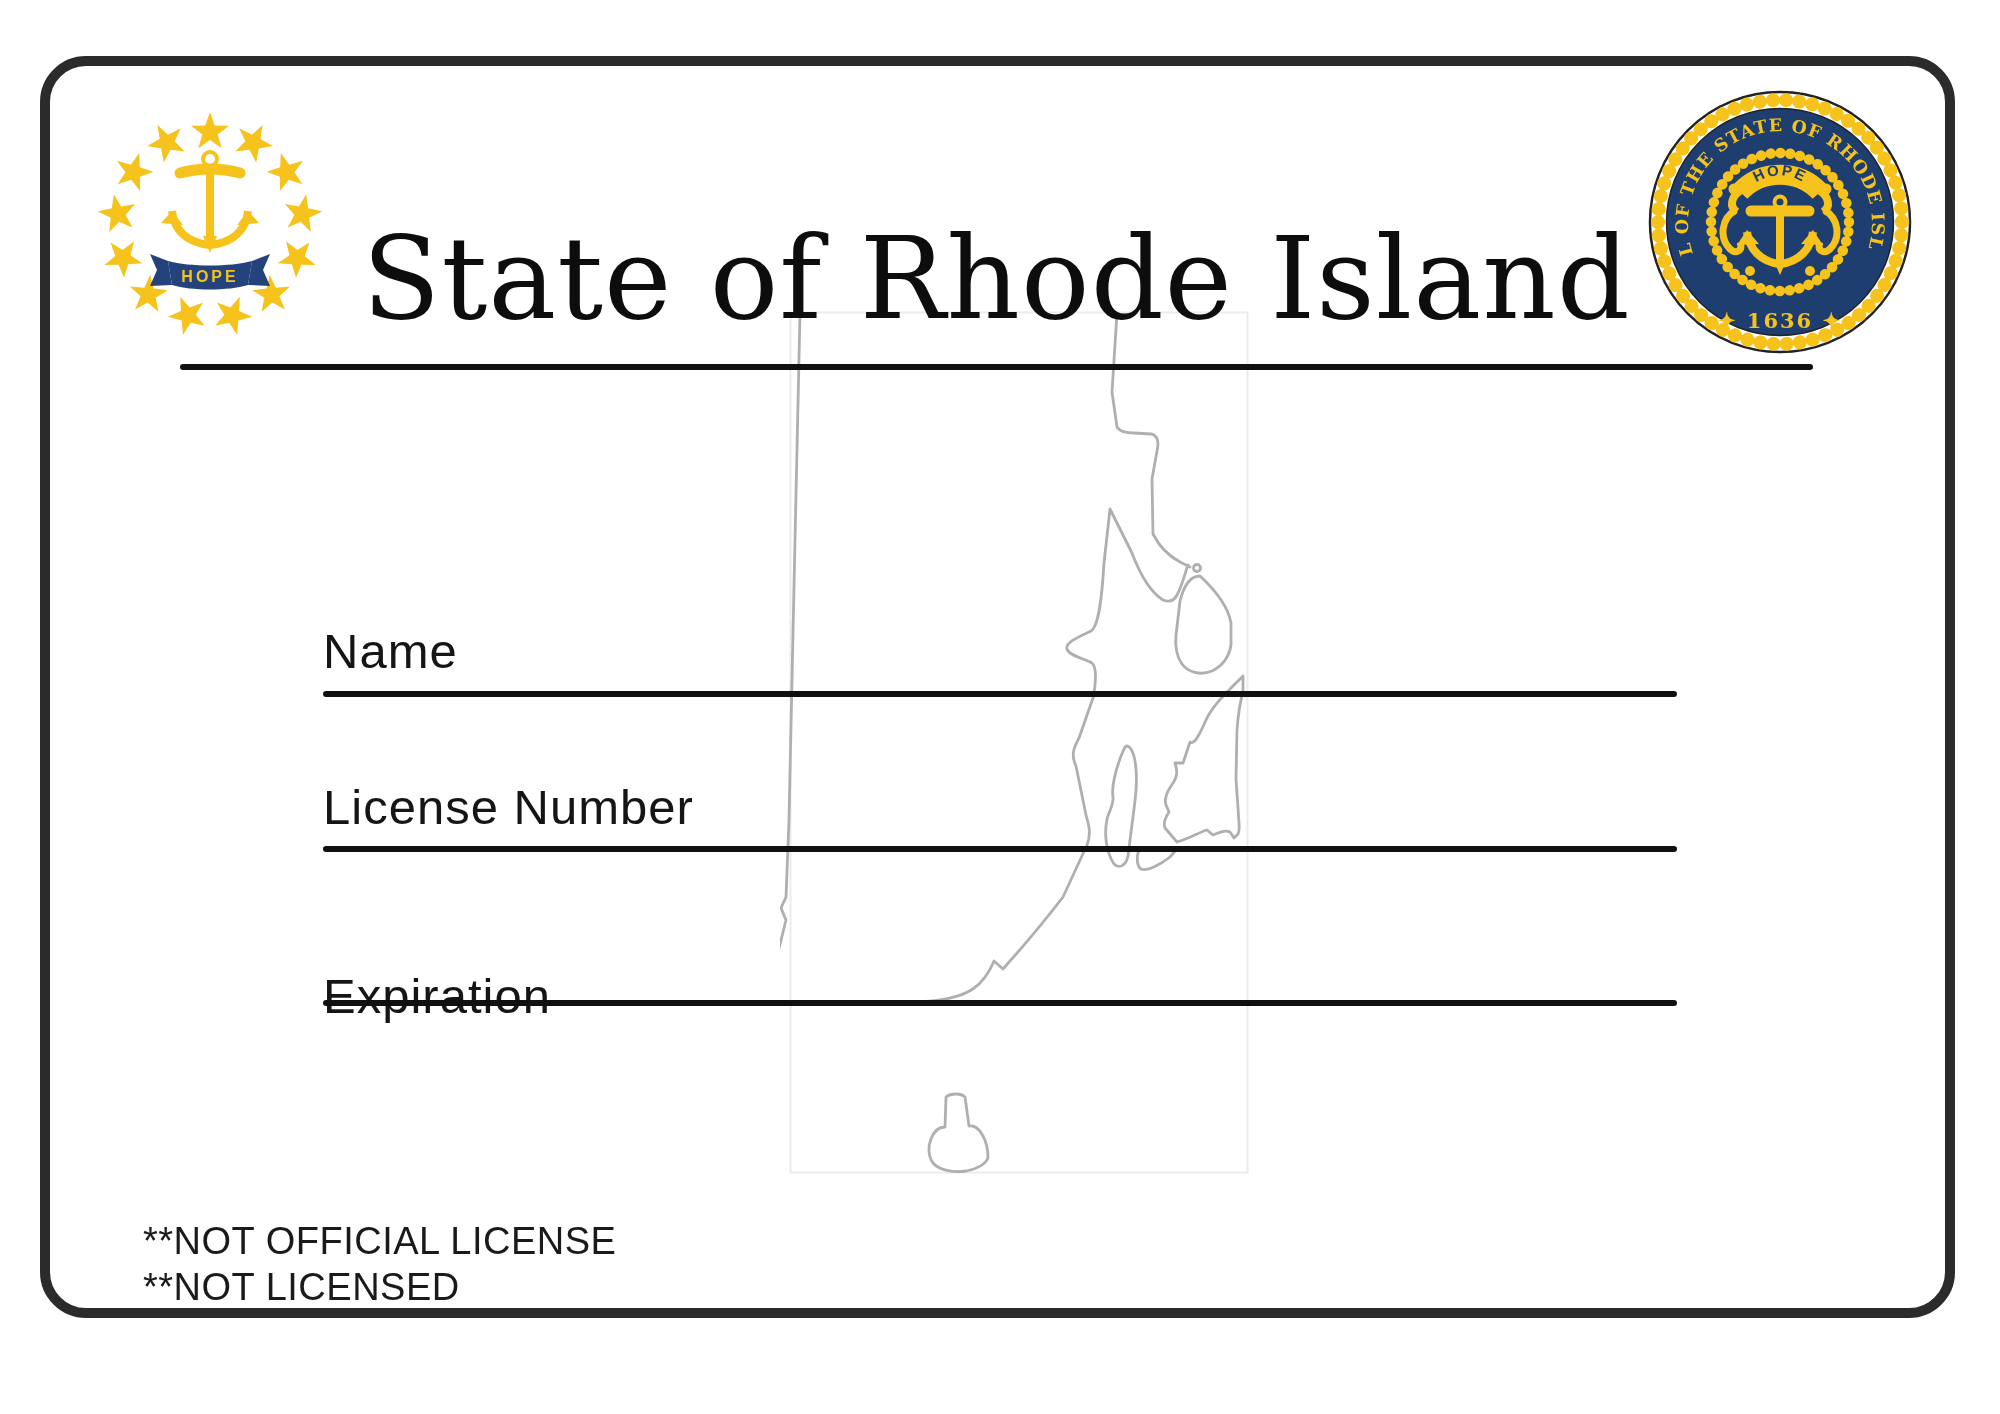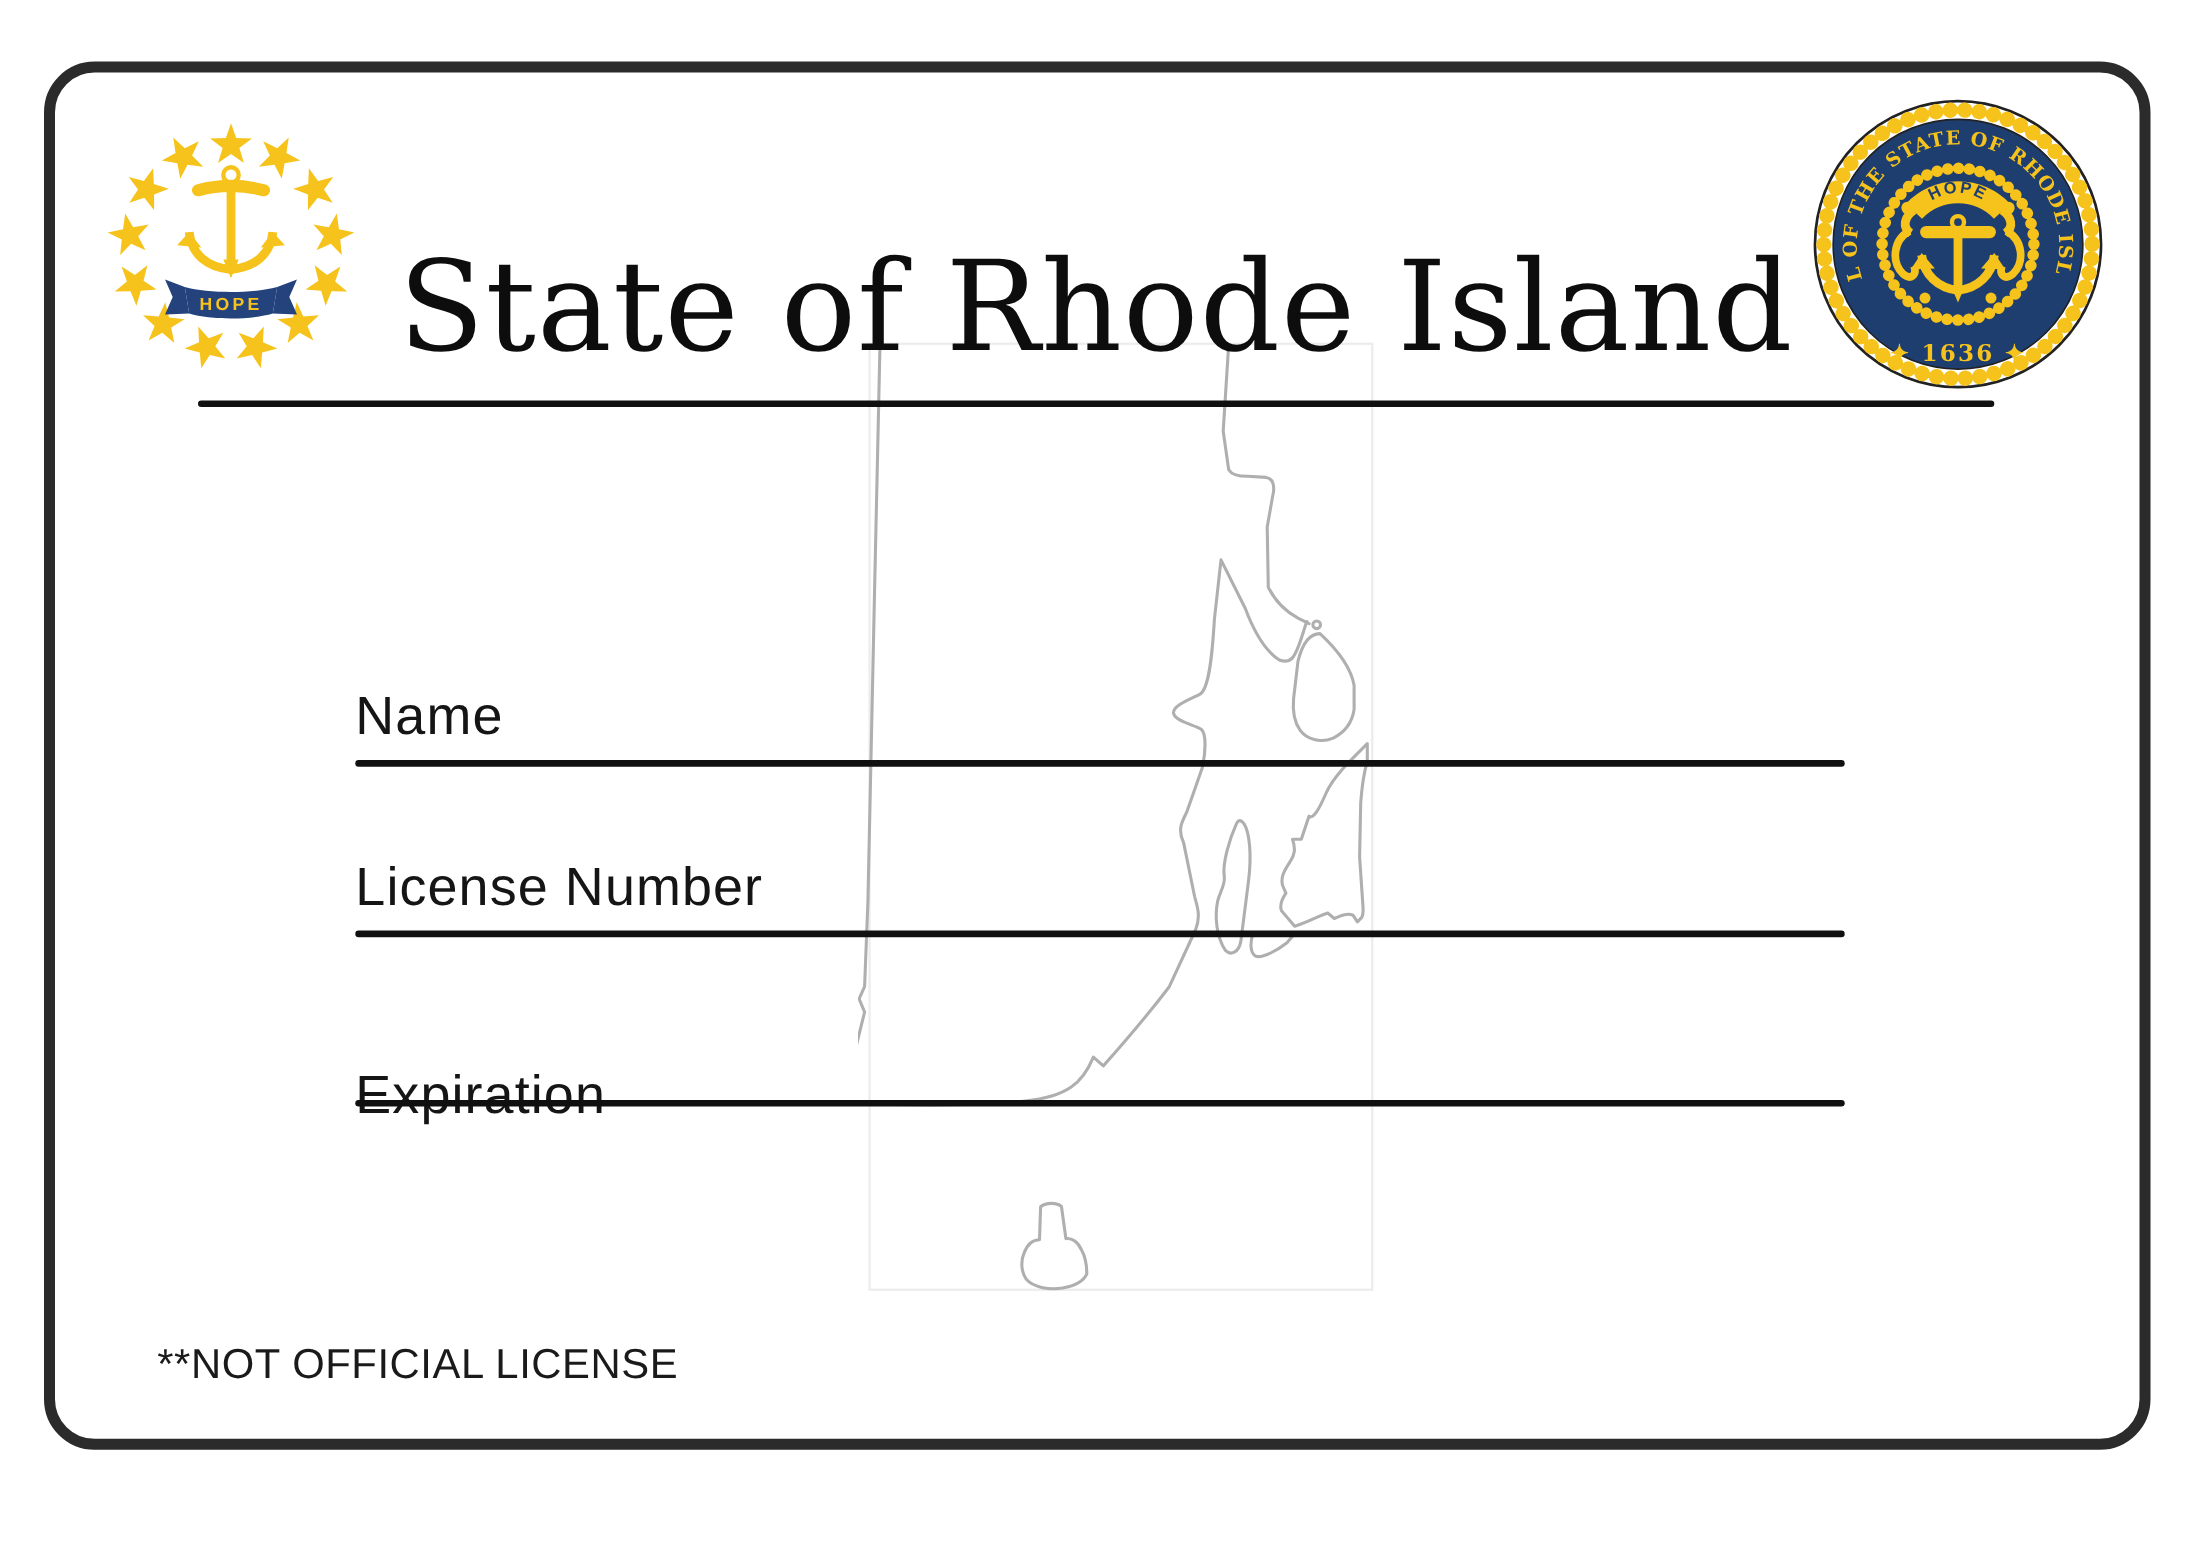--- a/index.html
+++ b/index.html
@@ -166,13 +166,14 @@
 <div class="abs rule field-line line-name"></div>
 
 <div class="abs field-label label-license">License Number</div>
 <div class="abs rule field-line line-license"></div>
 
 <div class="abs field-label label-expiration">Expiration</div>
 <div class="abs rule field-line line-expiration"></div>
 
 <div class="abs disclaimer">
   <div>**NOT OFFICIAL LICENSE</div>
+  <div>**NOT LICENSED</div>
 </div>
 
 </body></html>

